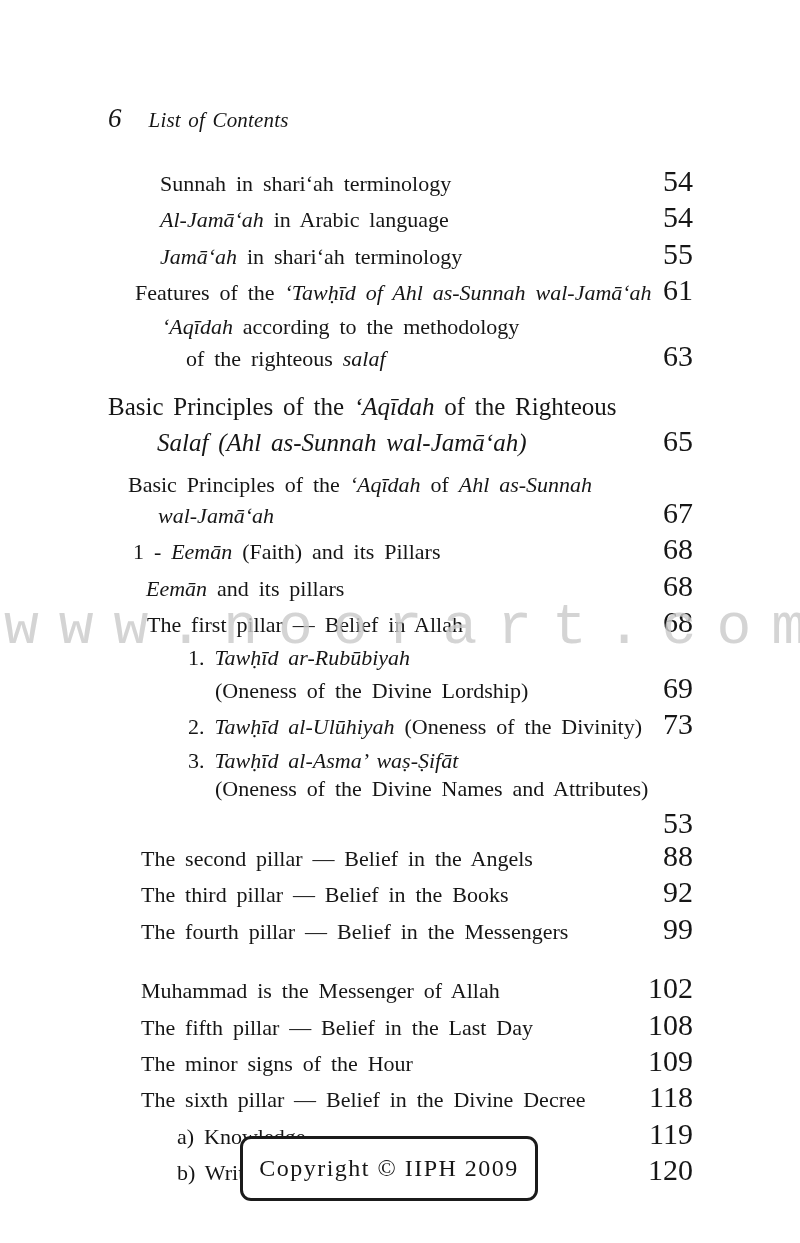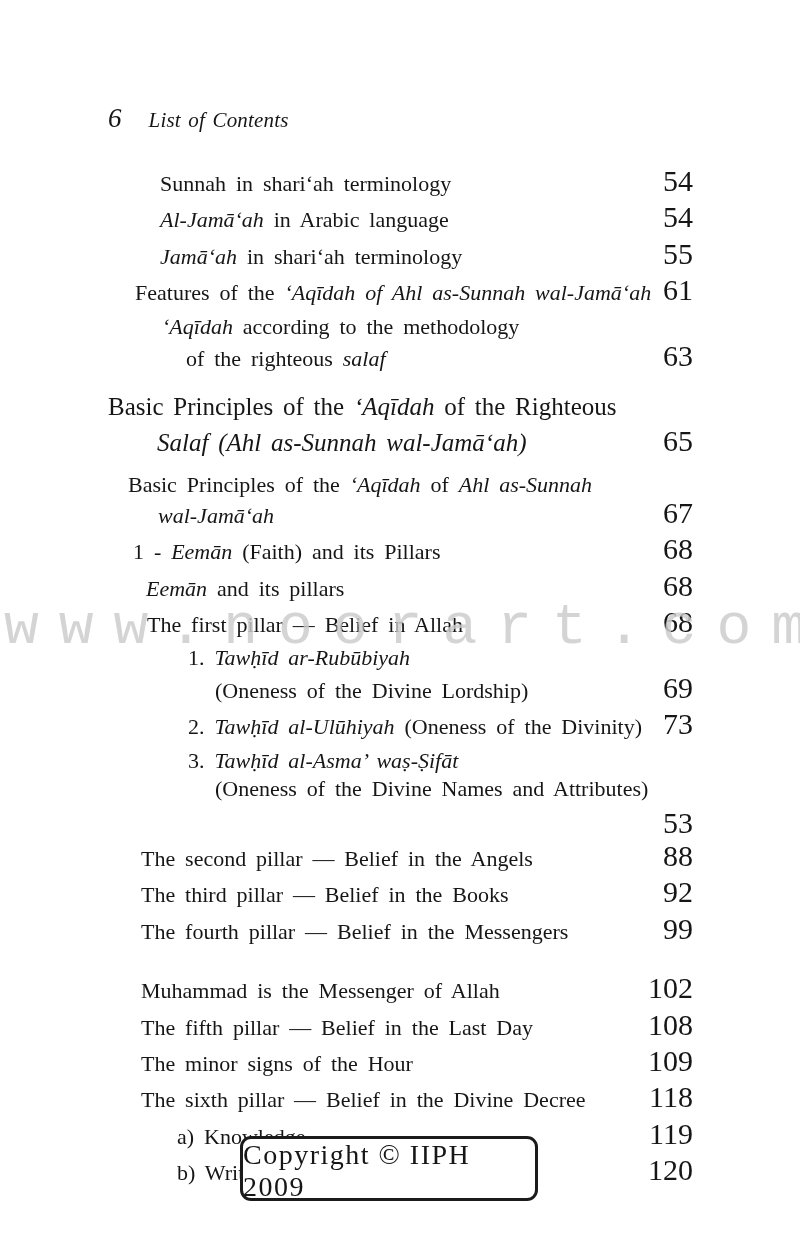--- a/index.html
+++ b/index.html
@@ -50,22 +50,22 @@
     letter-spacing: 20px; white-space: nowrap;
     opacity: 0.82; z-index: 5;
     pointer-events: none;
   }
 
   
   .copyright-box {
     position: absolute; left: 240px; top: 1136px;
     width: 292px; height: 59px;
     border: 3px solid #1b1b1b; border-radius: 11px;
-    display: flex; align-items: flex-start; justify-content: center;
-    font-size: 28px; letter-spacing: 1.5px;
+    display: flex; align-items: center; justify-content: center;
+    font-size: 24px; letter-spacing: 1.5px;
     background: #ffffff; z-index: 2;
   }
 </style>
 </head>
 <body style="color: rgb(22, 22, 22); background: rgb(255, 255, 255);">
 
 <div class="page">
 
   <div class="header">
     <span class="folio">6</span>
@@ -79,21 +79,21 @@
       </div>
       <div class="toc-row">
         <span class="entry-text" style="padding-left: 52px;"><i>Al-Jamā‘ah</i><span> in Arabic language</span></span>
         <span class="page-num">54</span>
       </div>
       <div class="toc-row">
         <span class="entry-text" style="padding-left: 52px;"><i>Jamā‘ah</i><span> in shari‘ah terminology</span></span>
         <span class="page-num">55</span>
       </div>
       <div class="toc-row">
-        <span class="entry-text" style="padding-left: 27px;"><span>Features of the </span><i>‘Aqīdah of Ahl as-Sunnah wal-Jamā‘ah</i></span>
+        <span class="entry-text" style="padding-left: 27px;"><span>Features of the </span><i>‘Tawḥīd of Ahl as-Sunnah wal-Jamā‘ah</i></span>
         <span class="page-num">61</span>
       </div>
       <div class="toc-row">
         <span class="entry-text" style="padding-left: 54px;"><i>‘Aqīdah</i><span> according to the methodology</span></span>
       </div>
       <div class="toc-row" style="margin-top: -4px;">
         <span class="entry-text" style="padding-left: 78px;"><span>of the righteous </span><i>salaf</i></span>
         <span class="page-num">63</span>
       </div>
       <div class="toc-row heading" style="margin-top: 15px;">

